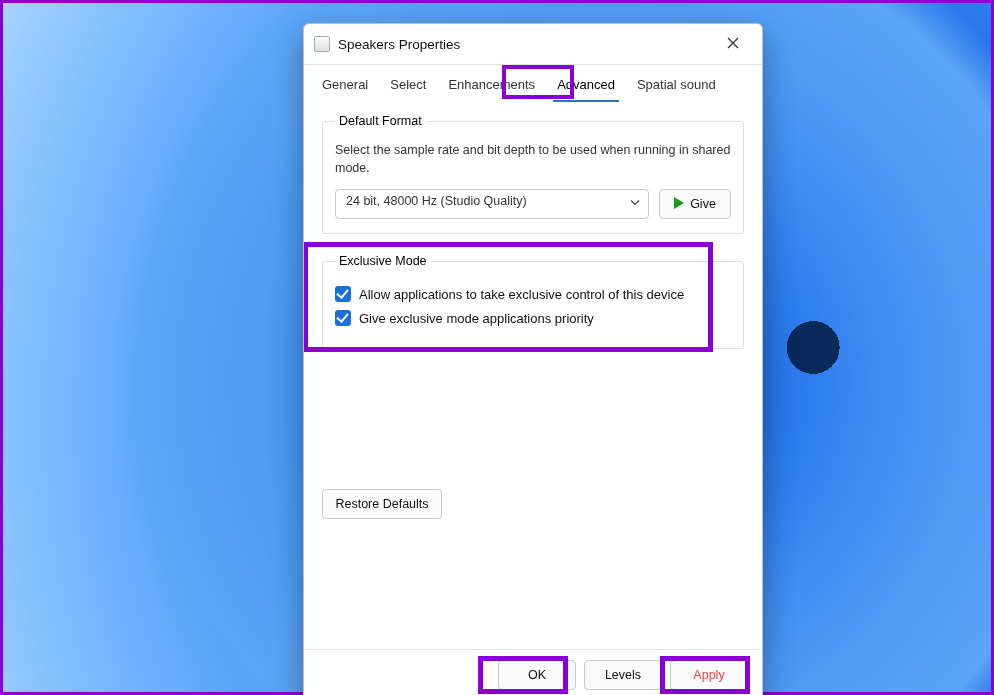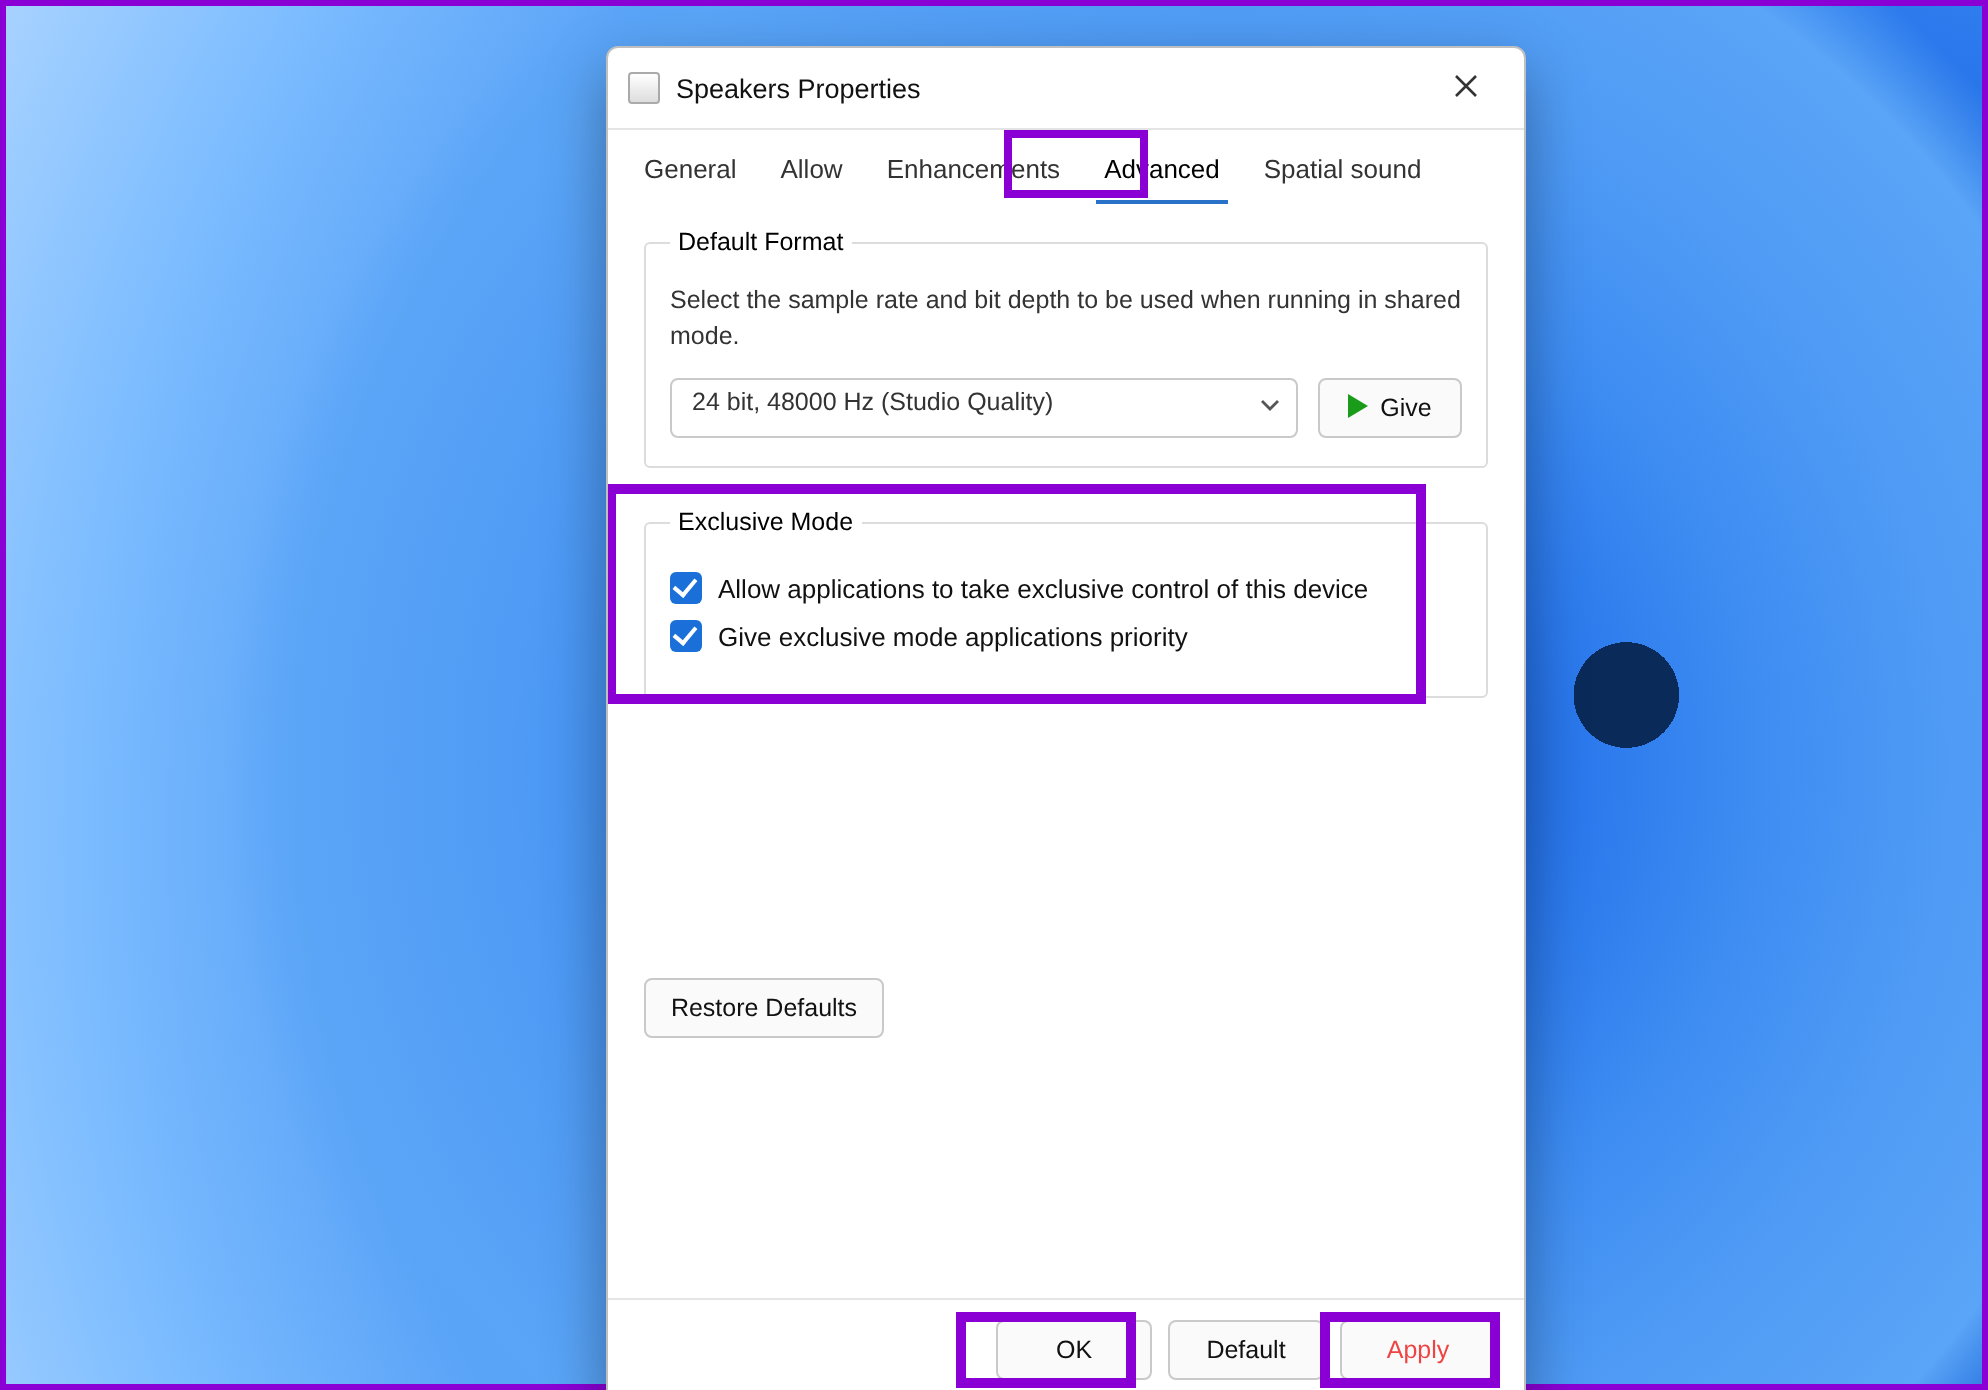--- a/index.html
+++ b/index.html
@@ -214,21 +214,21 @@
         <span>
           <svg viewBox="0 0 12 12">
               <path d="M1 1 L11 11 M11 1 L1 11" stroke="#333" stroke-width="1.3" fill="none"></path>
             </svg>
         </span>
       </div>
     </div>
 
     <div class="tabs">
       <div class="tab">General</div>
-      <div class="tab">Allow</div>
+      <div class="tab">Select</div>
       <div class="tab">Enhancements</div>
       <div class="tab active" id="tab-advanced">Advanced</div>
       <div class="tab">Spatial sound</div>
       <div class="tab-highlight-box" style="left:198px; top:0px; width:72px; height:34px;"></div>
     </div>
 
     <div class="content">
 
       <fieldset class="group">
         <legend>Default Format</legend>
@@ -275,21 +275,21 @@
         </div>
       </div>
 
     </div>
 
     <div class="footer">
       <div class="btn" id="btn-ok">
         <span>OK</span>
       </div>
       <div class="btn">
-        <span>Default</span>
+        <span>Levels</span>
       </div>
       <div class="btn disabled" id="btn-apply">
         <span>Apply</span>
       </div>
 
       <div class="hl-box" style="left:174px; top:6px; width:90px; height:38px;"></div>
       <div class="hl-box" style="left:356px; top:6px; width:90px; height:38px;"></div>
     </div>
 
   </div>

